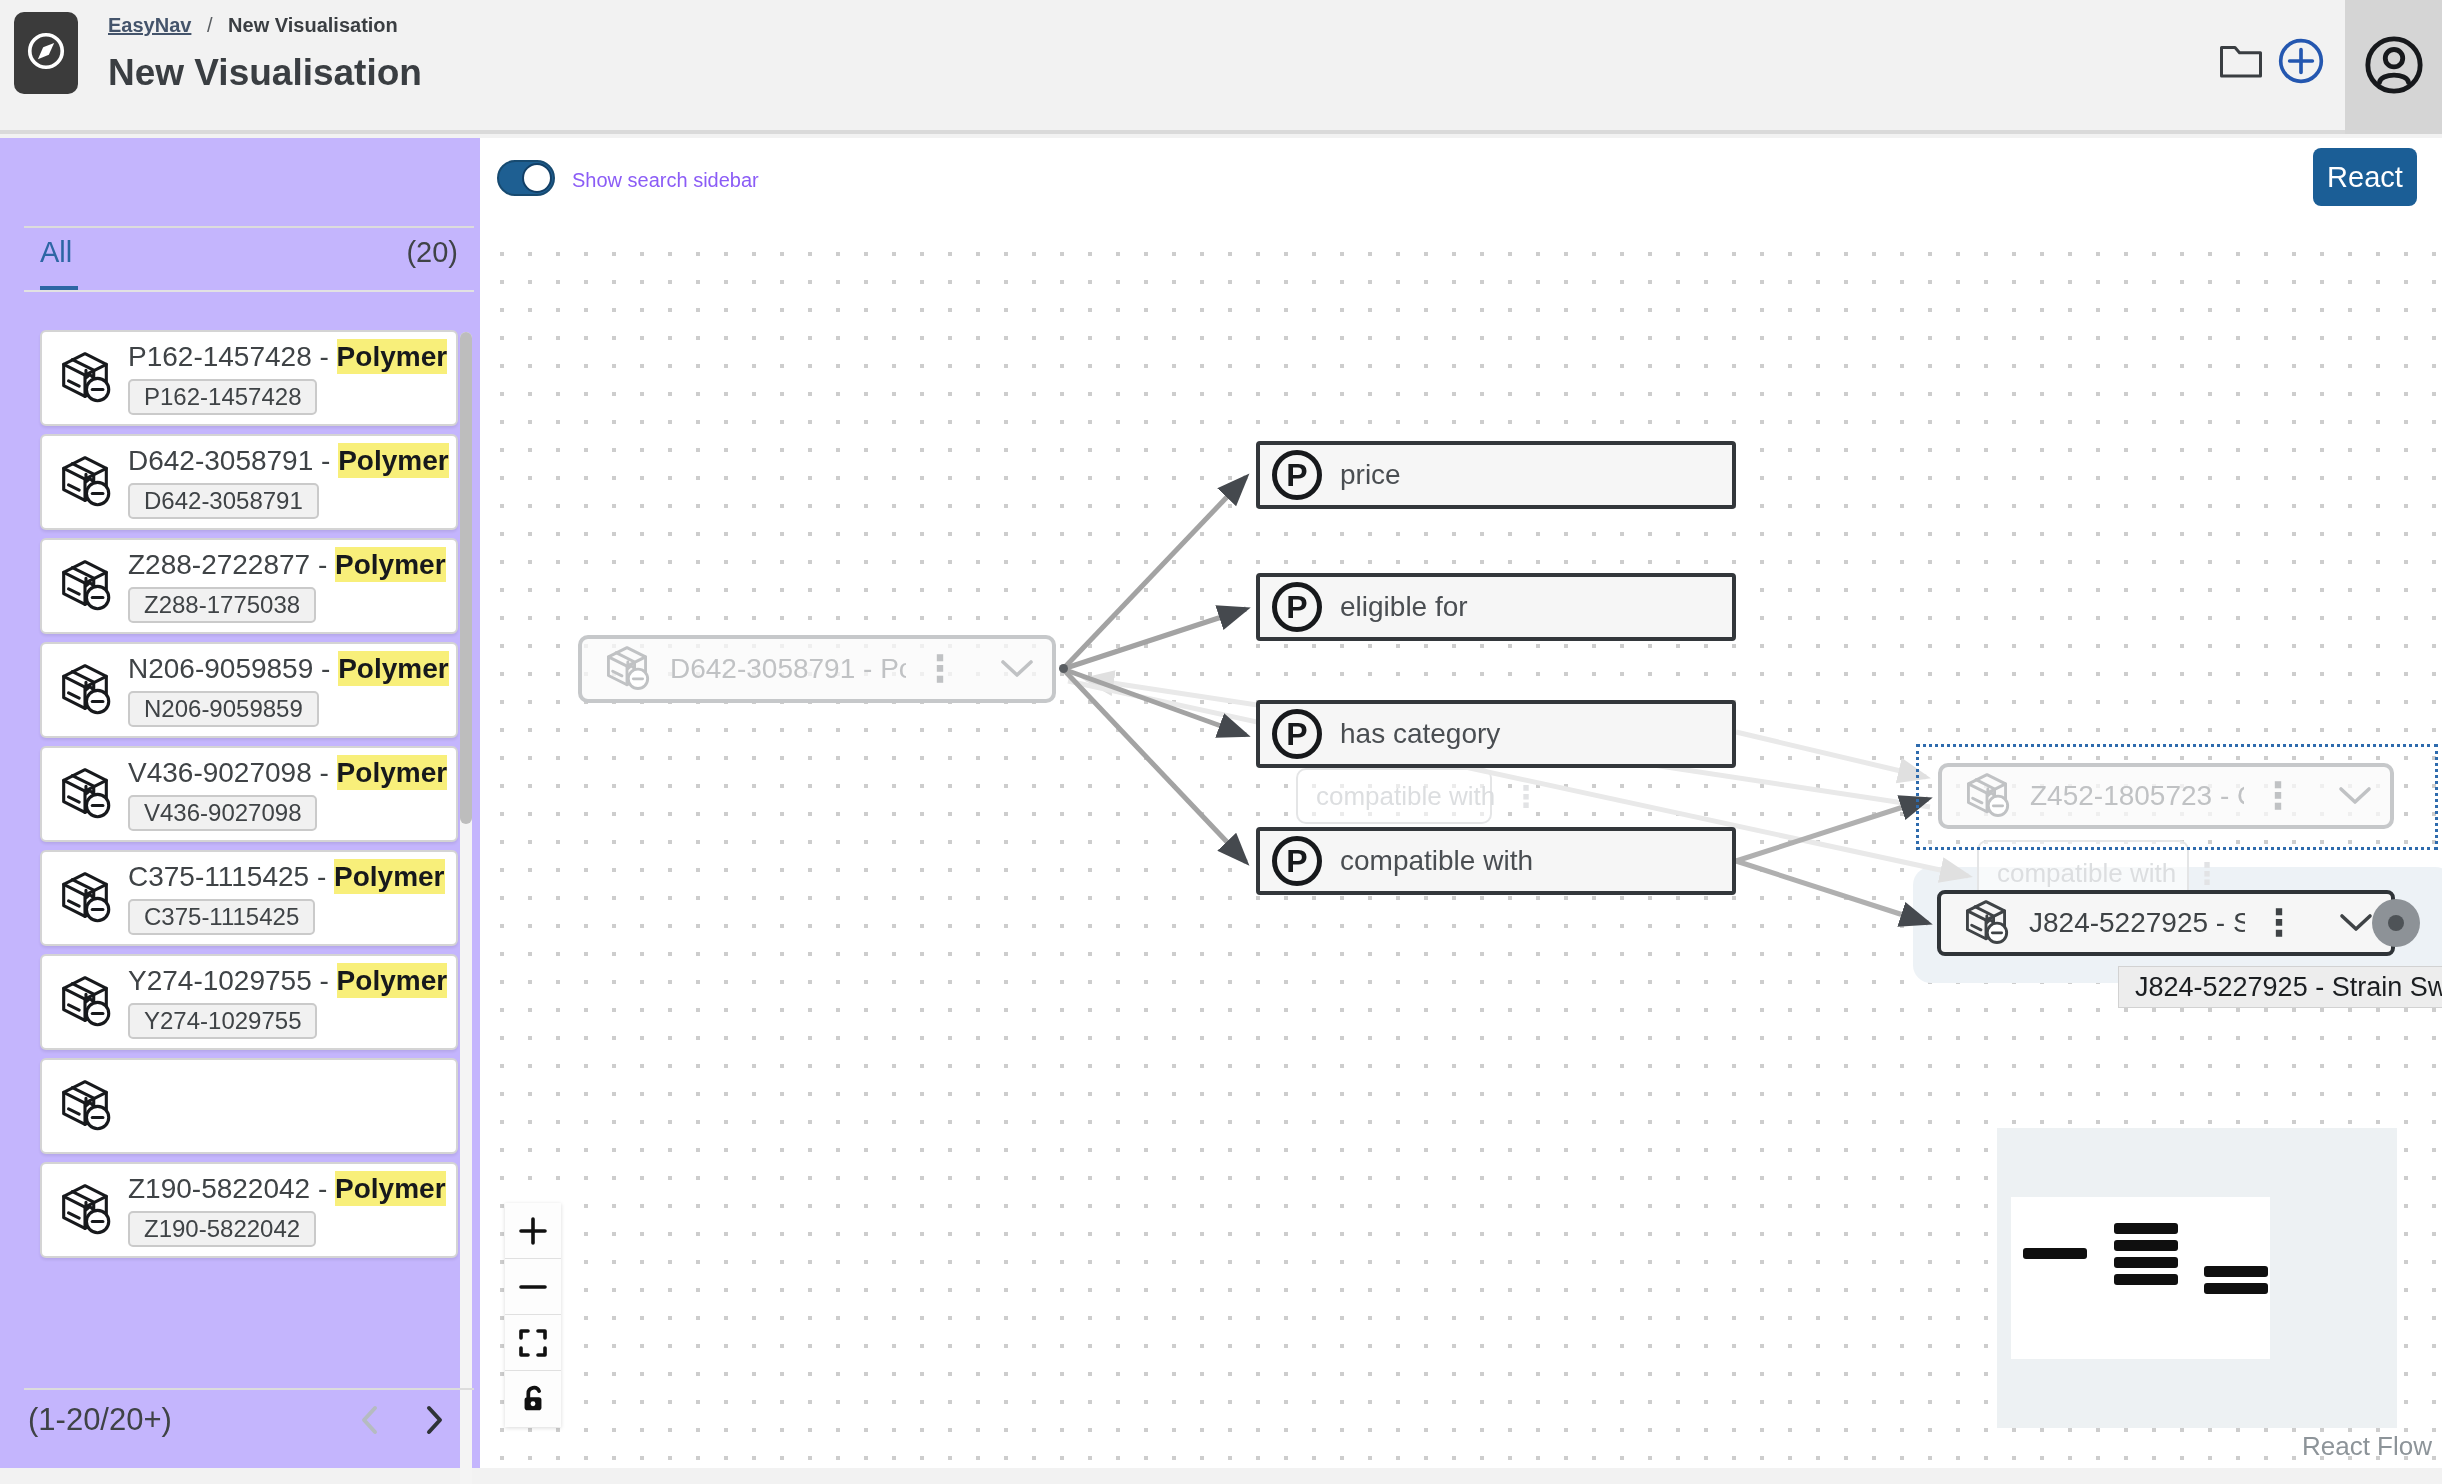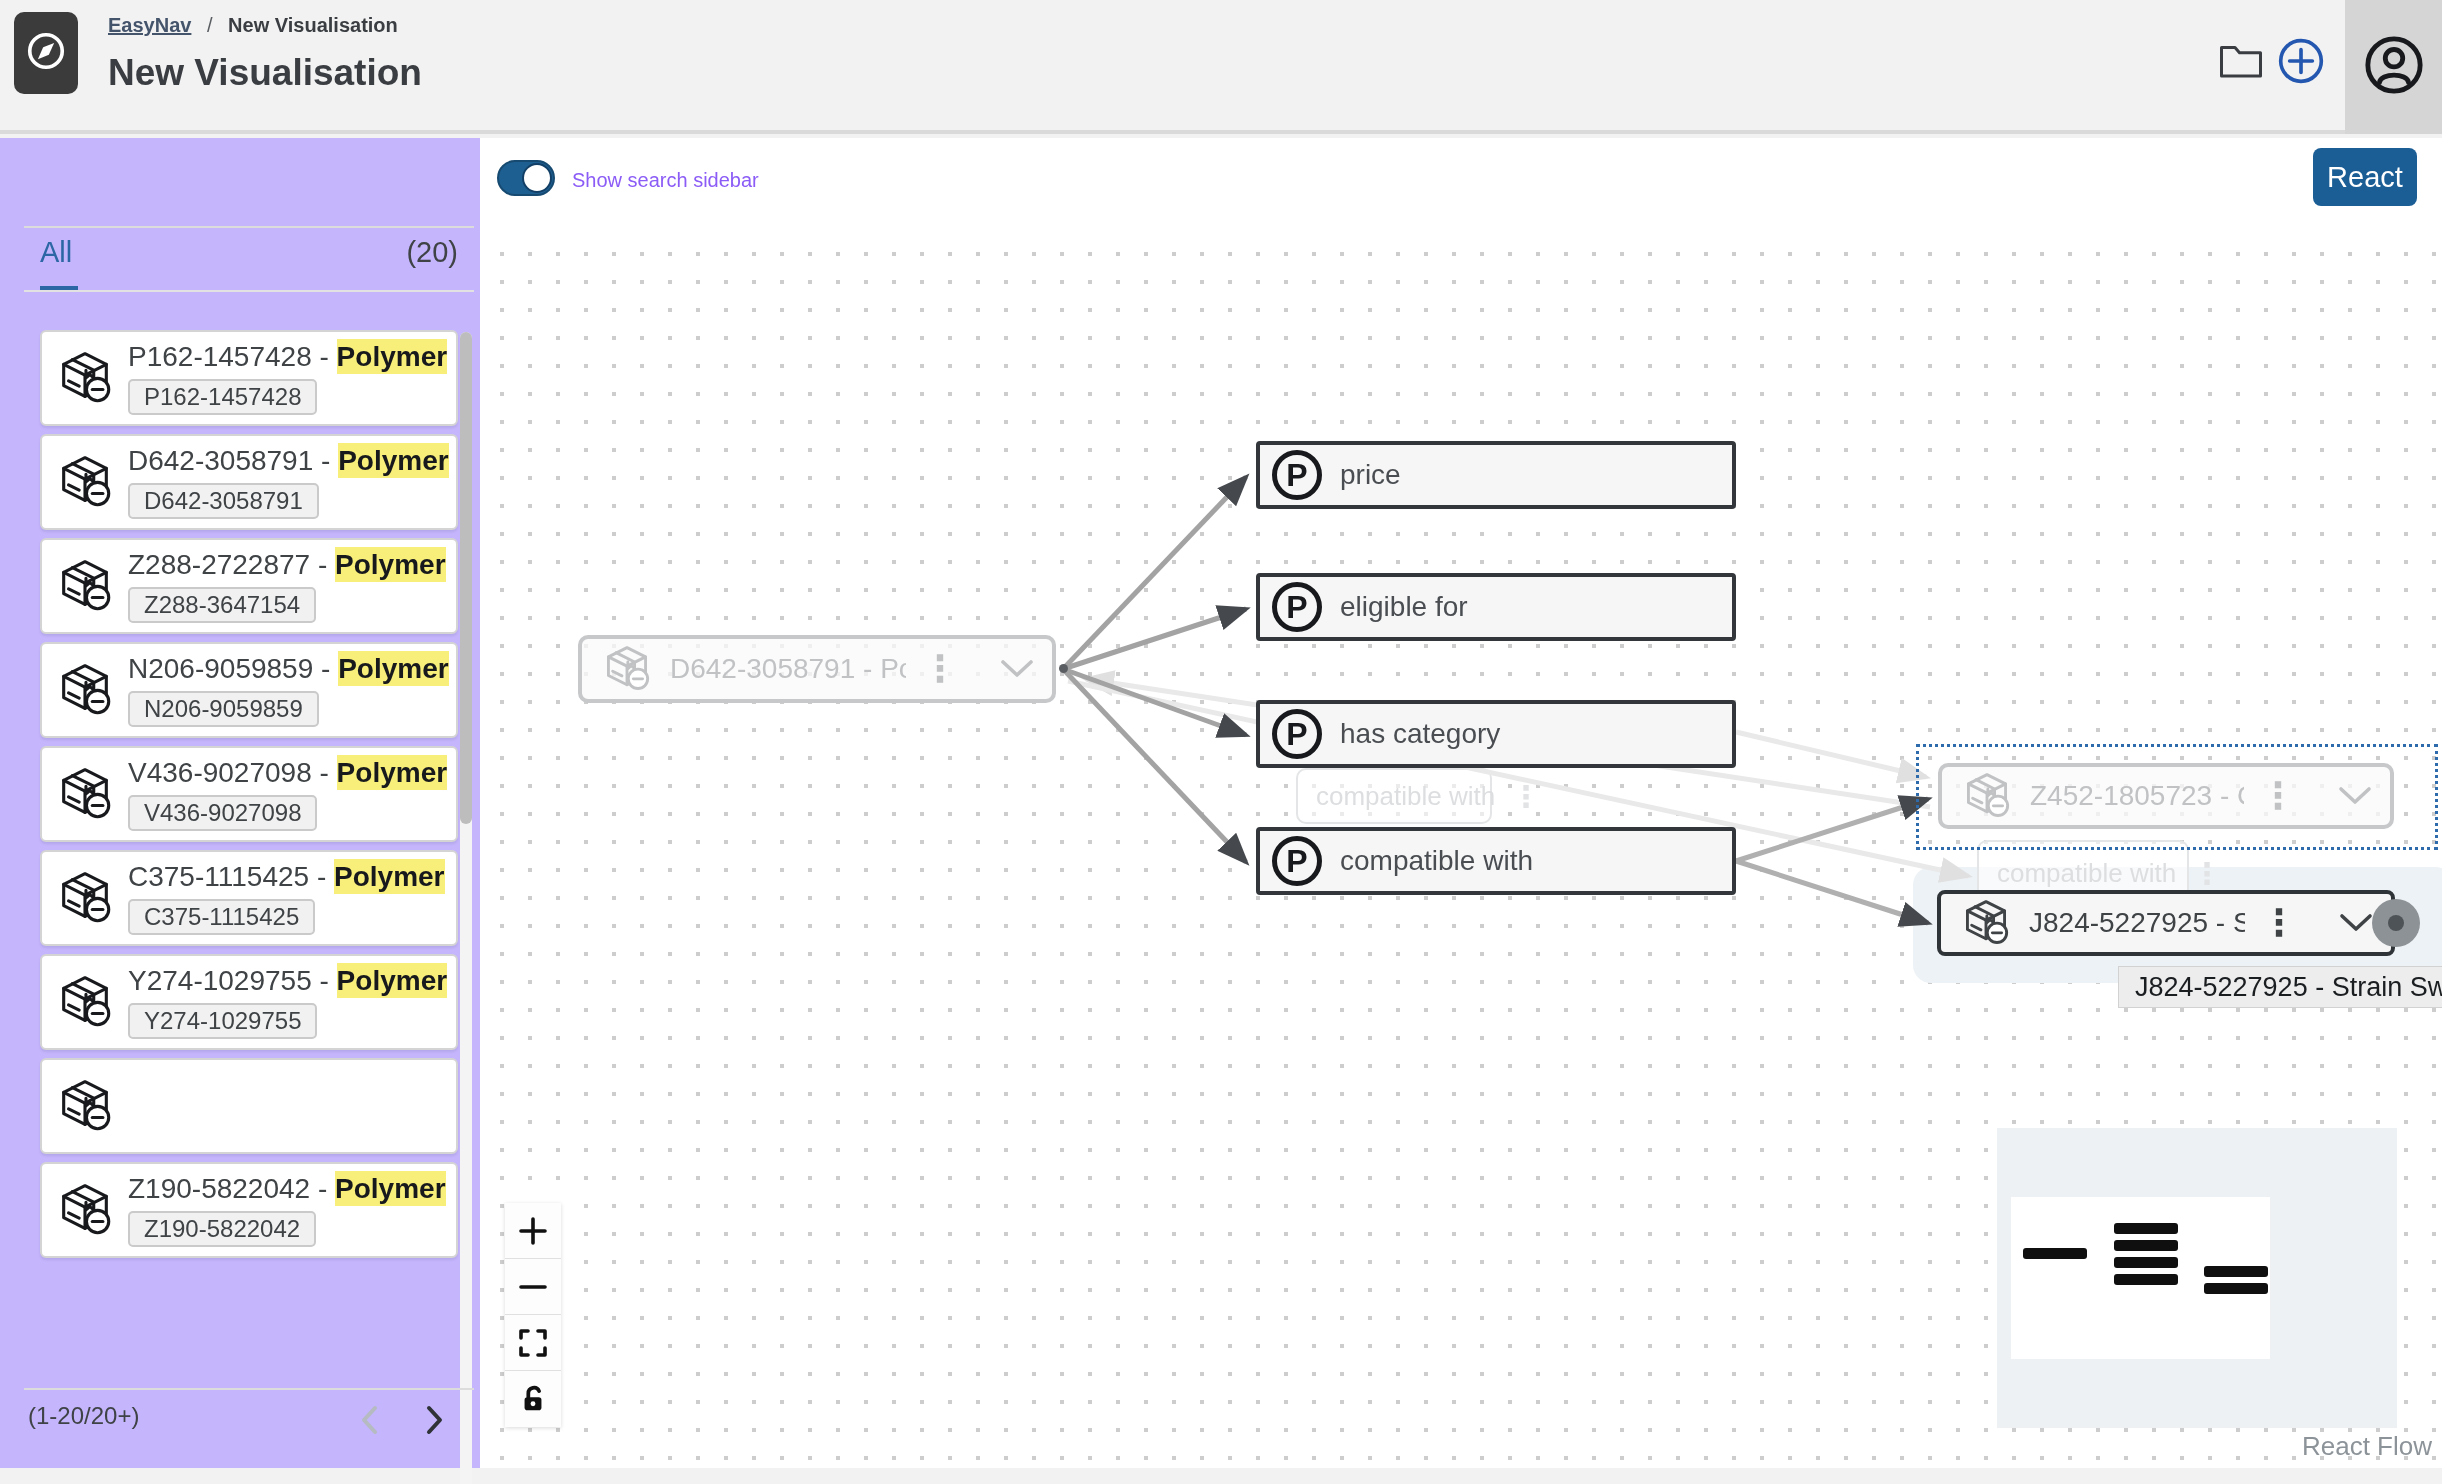--- a/index.html
+++ b/index.html
@@ -44,21 +44,21 @@
   .card .pk{flex:0 0 62px;color:#17191c;}
   .card .meta{flex:1;min-width:0;}
   .card .ttl{font-size:28px;color:#3f4346;white-space:nowrap;overflow:hidden;}
   .card .ttl mark{background:#f8ef7a;font-weight:700;color:#17191c;padding:2px 0;}
   .card .chip{display:inline-block;margin-top:6px;font-size:24px;color:#3f4346;background:#f1f1f1;border:2px solid #cacaca;border-radius:5px;padding:2px 14px;}
 
   .scroll-track{position:absolute;left:460px;top:194px;width:12px;height:1186px;background:#f4f4f4;border-radius:6px;}
   .scroll-thumb{position:absolute;left:460px;top:194px;width:12px;height:492px;background:#bdbdbd;border-radius:6px;cursor:pointer;}
 
   .pag-divider{position:absolute;left:24px;top:1250px;width:450px;height:2px;background:#dcdcdc;}
-  .pag-range{position:absolute;left:28px;top:1264px;font-size:24px;color:#3f4346;}
+  .pag-range{position:absolute;left:28px;top:1264px;font-size:31px;color:#3f4346;}
   .pag-prev{position:absolute;left:352px;top:1262px;width:40px;height:40px;color:#b5bbc0;cursor:default;}
   .pag-next{position:absolute;left:416px;top:1262px;width:40px;height:40px;color:#2f3337;cursor:pointer;}
 
   
   .canvas{position:absolute;left:480px;top:94px;width:1962px;height:1236px;overflow:hidden;background:#fff;
     background-image:radial-gradient(#cdcdcd 2.4px, transparent 2.4px);background-size:28px 28px;background-position:8px 8px;}
   .edges{position:absolute;left:0;top:0;z-index:3;}
   .hub-dot{position:absolute;left:579px;top:432px;width:9px;height:9px;border-radius:50%;background:#5a5e62;z-index:4;}
 
   .gnode{position:absolute;box-sizing:border-box;display:flex;align-items:center;padding:0 18px;gap:16px;background:#f6f6f6;z-index:4;}
@@ -222,21 +222,21 @@
                 <path d="M10 20 L32 31 L54 20"></path>
                 <path d="M32 31 V53"></path>
         <path d="M19 15 L41 26 V34 L37 30.5 L33 34 V26"></path>
                 <path d="M15 37 L26 42.5"></path>
         <circle cx="45" cy="46" r="11.5" fill="#fff"></circle>
                 <path d="M39.5 46 H50.5"></path>
       </svg>
     </span>
     <span class="meta">
       <span class="ttl"><span>Z288-2722877 - </span><mark>Polymer</mark></span>
-      <span class="chip">Z288-3647154</span>
+      <span class="chip">Z288-1775038</span>
     </span>
   </div>
 
   <div class="card">
     <span class="pk">
       <svg width="62" height="62" viewBox="0 0 64 64" fill="none" stroke="currentColor" stroke-width="3.2" stroke-linejoin="round" stroke-linecap="round">
         <path d="M32 9 L10 20 L10 42 L32 53 L54 42 L54 20 Z"></path>
                 <path d="M10 20 L32 31 L54 20"></path>
                 <path d="M32 31 V53"></path>
         <path d="M19 15 L41 26 V34 L37 30.5 L33 34 V26"></path>

